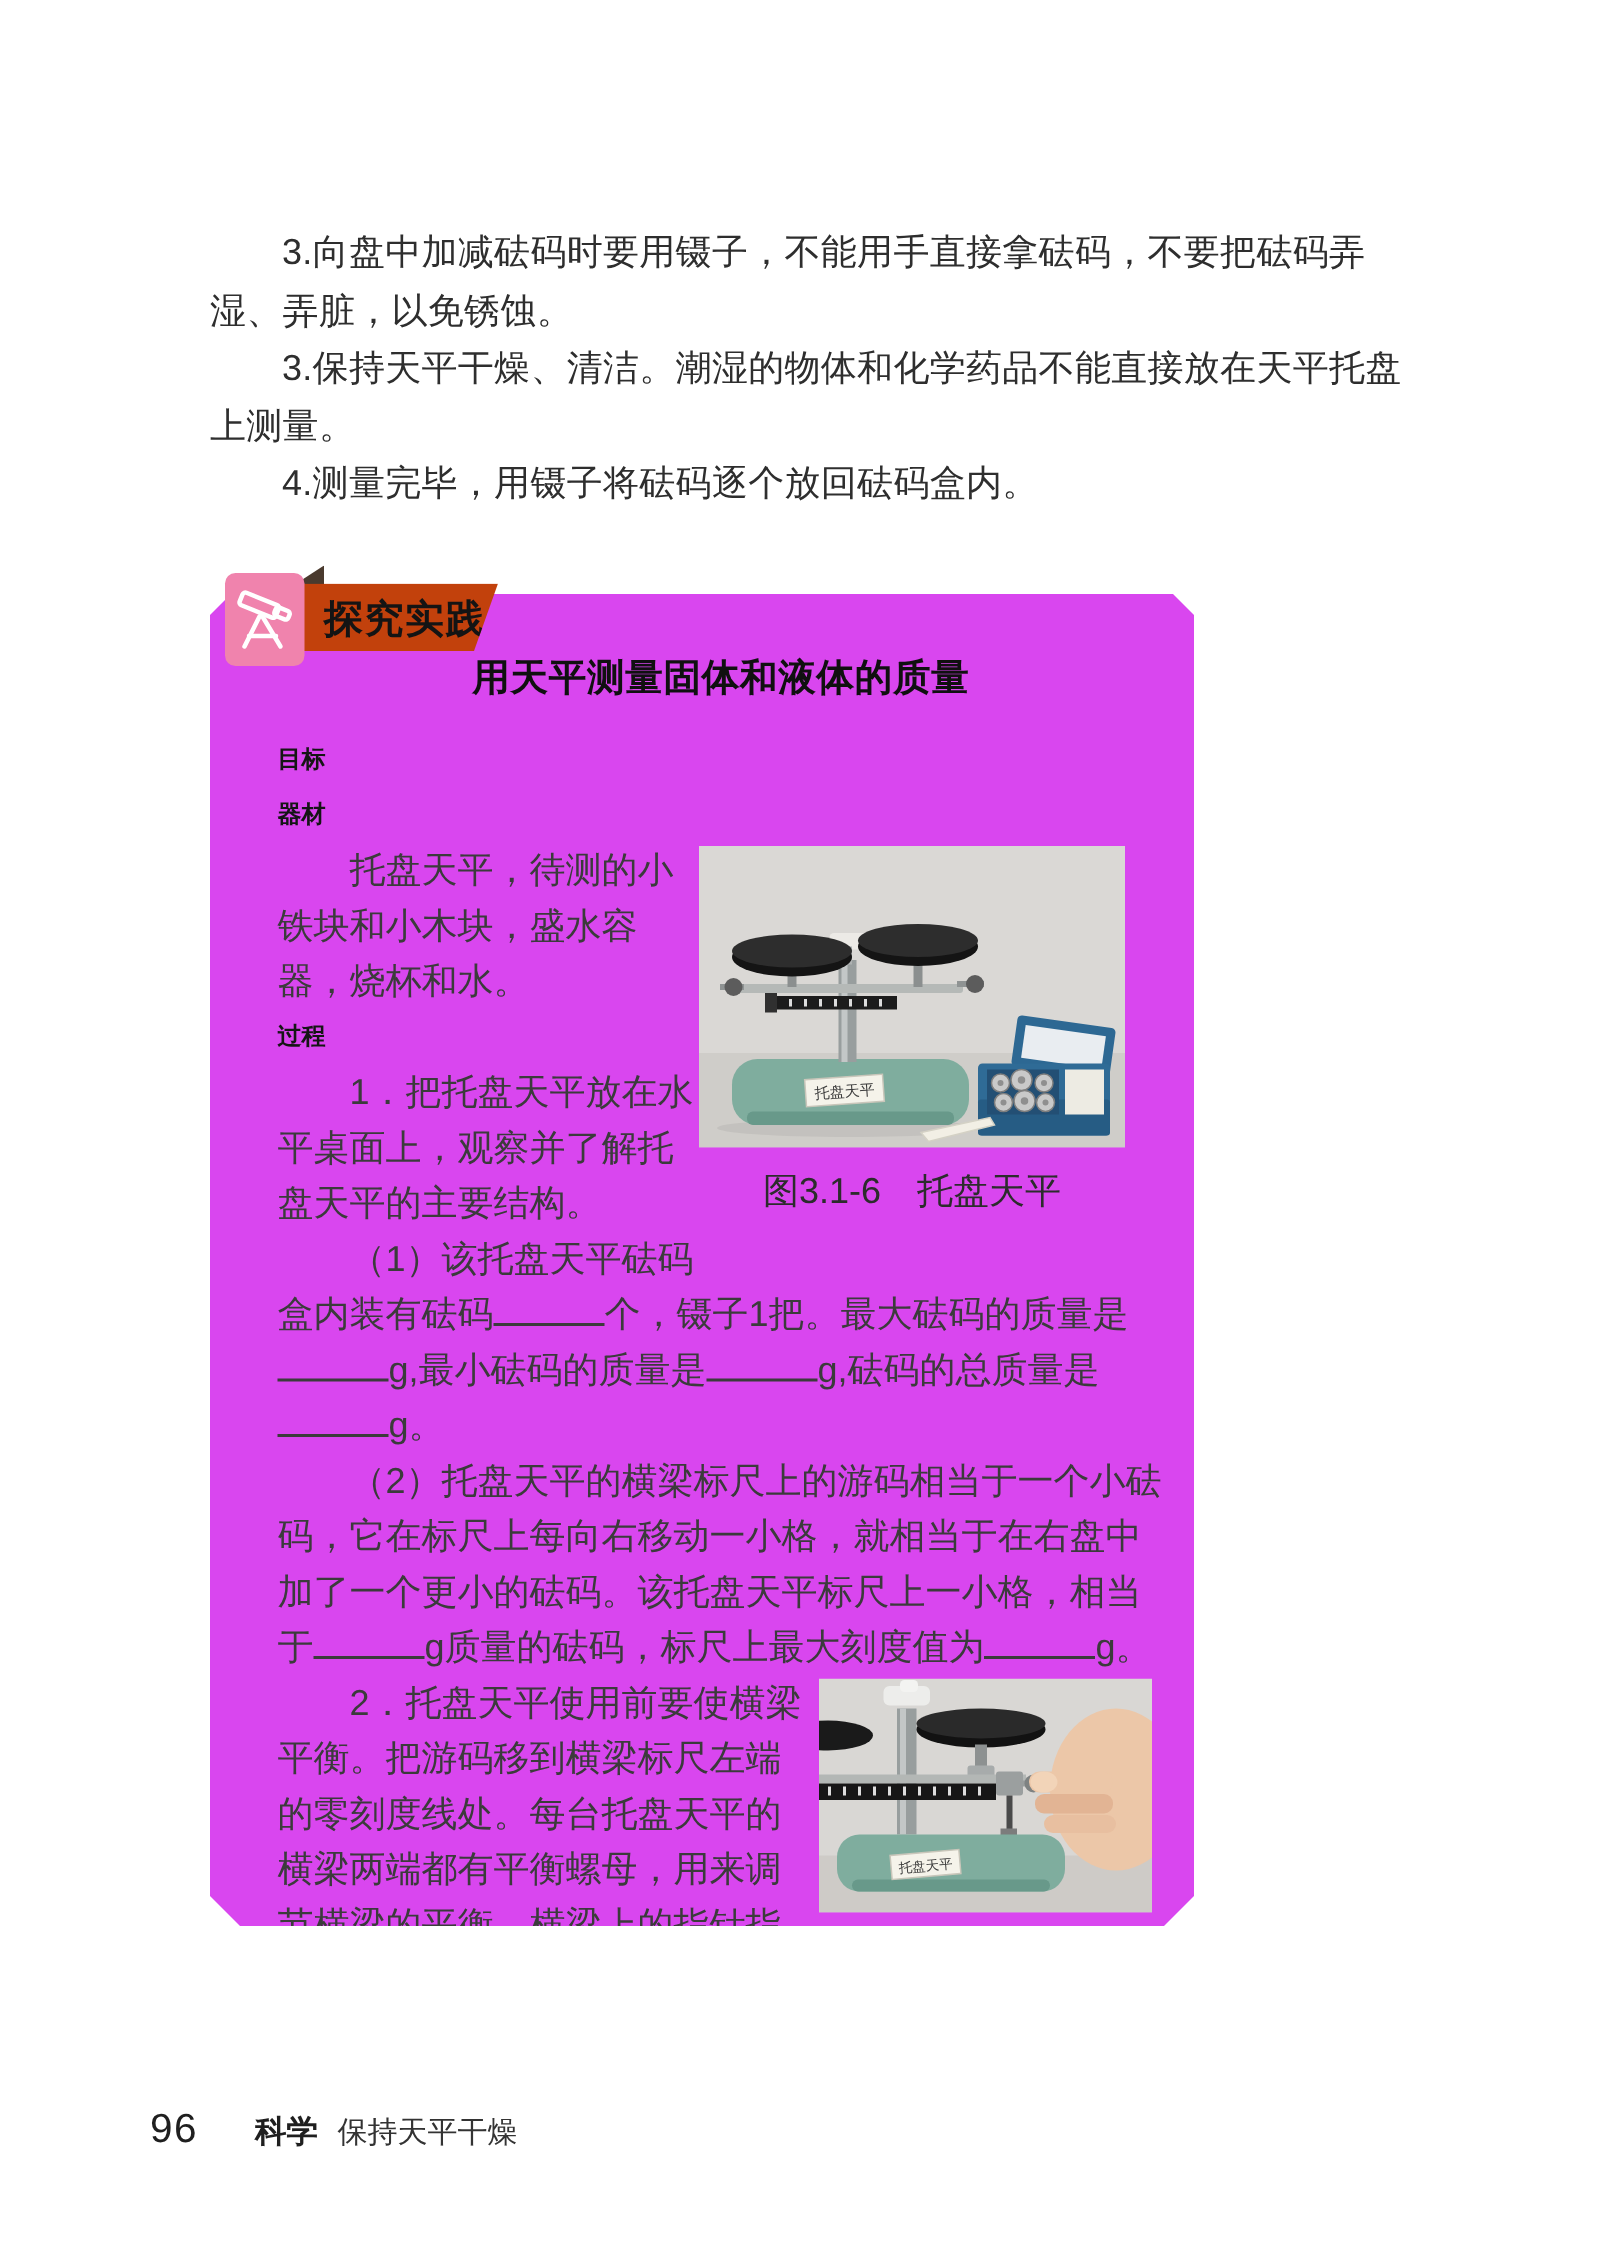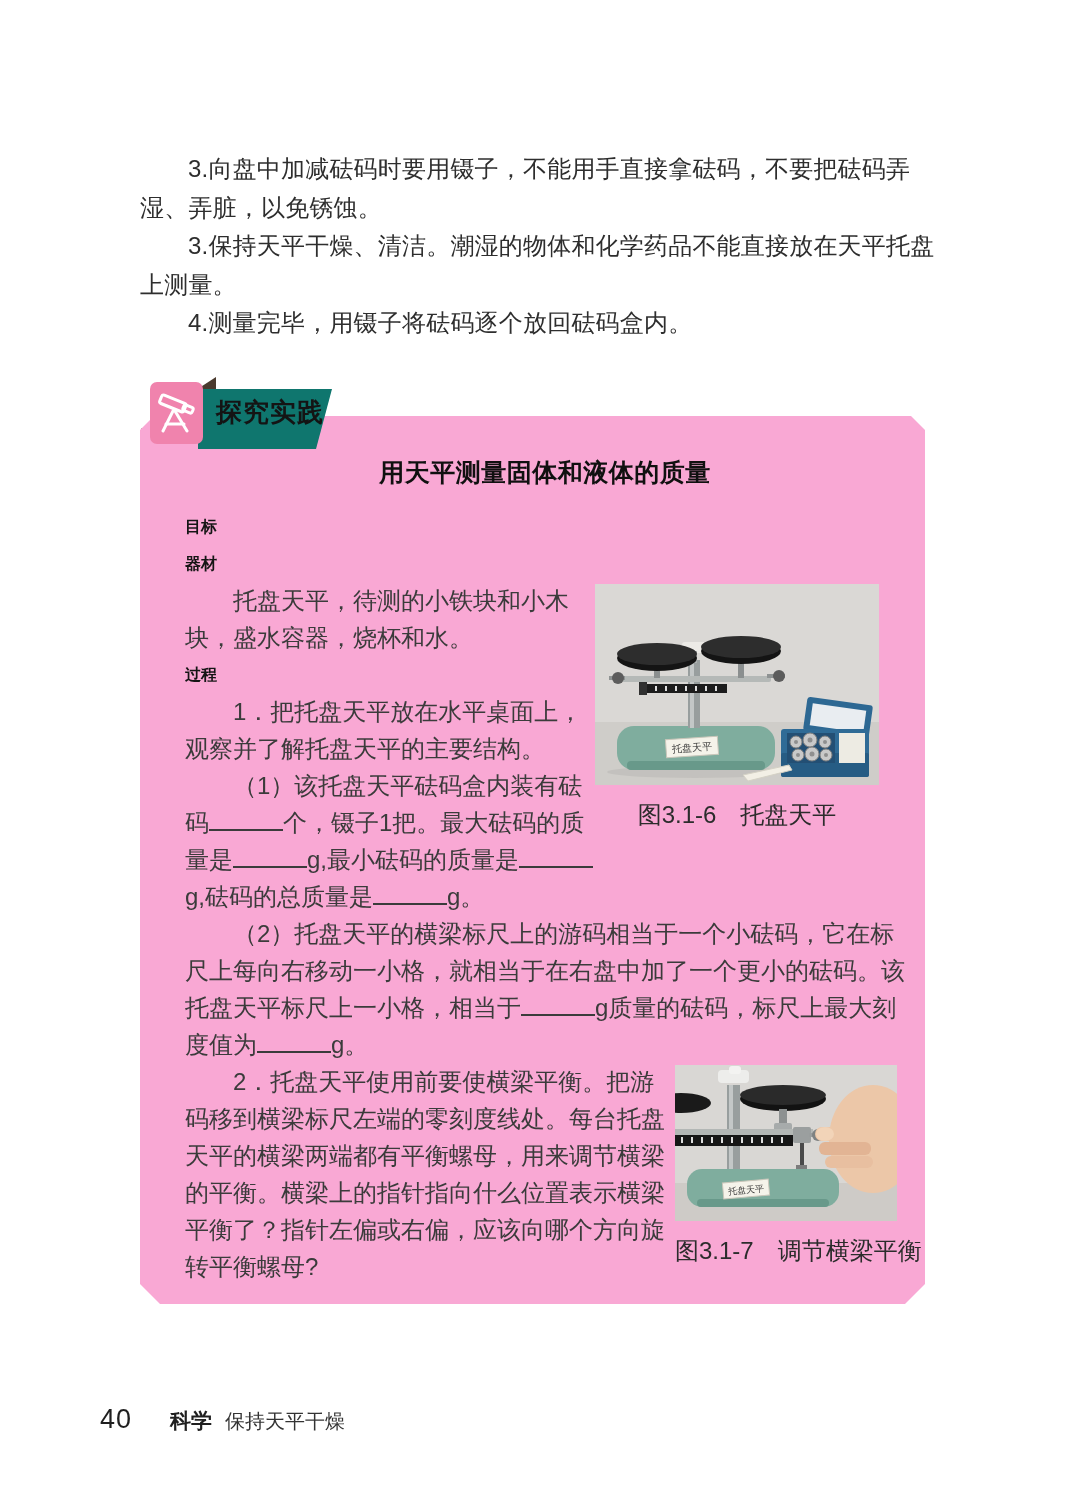--- a/index.html
+++ b/index.html
@@ -6,36 +6,36 @@
   body{
     width:1082px;height:1508px;position:relative;background:#ffffff;
     font-family:"Liberation Sans","DejaVu Sans",sans-serif;
     color:#2e2e2e;overflow:hidden;
   }
   
   .top-text{position:absolute;left:140px;top:150px;width:800px;
     font-size:24px;line-height:38.5px;color:#2e2e2e;}
   .top-text p{margin:0;text-indent:2em;letter-spacing:.2px;}
   
-  .banner{position:absolute;left:198px;top:389px;width:134px;height:60px;
-    background:#0f766e;z-index:2;
+  .banner{position:absolute;left:198px;top:389px;width:134px;height:45px;
+    background:#c2410c;z-index:2;
     clip-path:polygon(0 0,100% 0,calc(100% - 16px) 100%,0 100%);}
   .banner-label{font-weight:bold;font-size:26px;color:#141414;
     line-height:47px;padding-left:18px;letter-spacing:1px;}
   .badge{position:absolute;left:150px;top:382px;width:53px;height:62px;
     background:#f083ad;border-radius:7px;z-index:3;
     display:flex;align-items:center;justify-content:center;}
   .fold{position:absolute;z-index:1;}
   .fold-tr{left:196px;top:377px;width:20px;height:13px;background:#4a3a2e;
     clip-path:polygon(0 100%,100% 0,100% 100%);}
   .fold-bl{left:141px;top:428px;width:13px;height:17px;background:#4a3a2e;
     clip-path:polygon(0 0,100% 100%,0 100%);}
   
-  .box{position:absolute;left:140px;top:416px;width:785px;height:888px;
-    background:#f9a8d4;z-index:1;
+  .box{position:absolute;left:140px;top:396px;width:656px;height:888px;
+    background:#d946ef;z-index:1;
     clip-path:polygon(14px 0,calc(100% - 14px) 0,100% 14px,100% calc(100% - 20px),calc(100% - 20px) 100%,20px 100%,0 calc(100% - 20px),0 14px);}
   .box-inner{padding:38px 20px 0 45px;font-size:24px;line-height:37px;color:#3b3b3b;}
   .box-title{text-align:center;font-size:25px;font-weight:bold;color:#101010;
     margin:0 0 17px 0;letter-spacing:.5px;}
   .box-heading{font-size:16px;font-weight:bold;color:#151515;margin:0;line-height:37px;}
   .box-inner p{margin:0;text-indent:2em;}
   .blank{display:inline-block;width:74px;height:20px;
     border-bottom:2px solid #3b3b3b;}
   
   .fig1{float:right;width:312px;margin:2px 0 14px 0;}
@@ -226,16 +226,16 @@
         </g>
       </svg>
       <div class="caption">图3.1-7　调节横梁平衡</div>
     </div>
 
     <p>2．托盘天平使用前要使横梁平衡。把游码移到横梁标尺左端的零刻度线处。每台托盘天平的横梁两端都有平衡螺母，用来调节横梁的平衡。横梁上的指针指向什么位置表示横梁平衡了？指针左偏或右偏，应该向哪个方向旋转平衡螺母?</p>
   </div>
 </div>
 
 <div class="footer">
-  <span class="page-num">40</span>
+  <span class="page-num">96</span>
   <span class="book-title">科学</span>
   <span class="volume">保持天平干燥</span>
 </div>
 
 </body></html>

